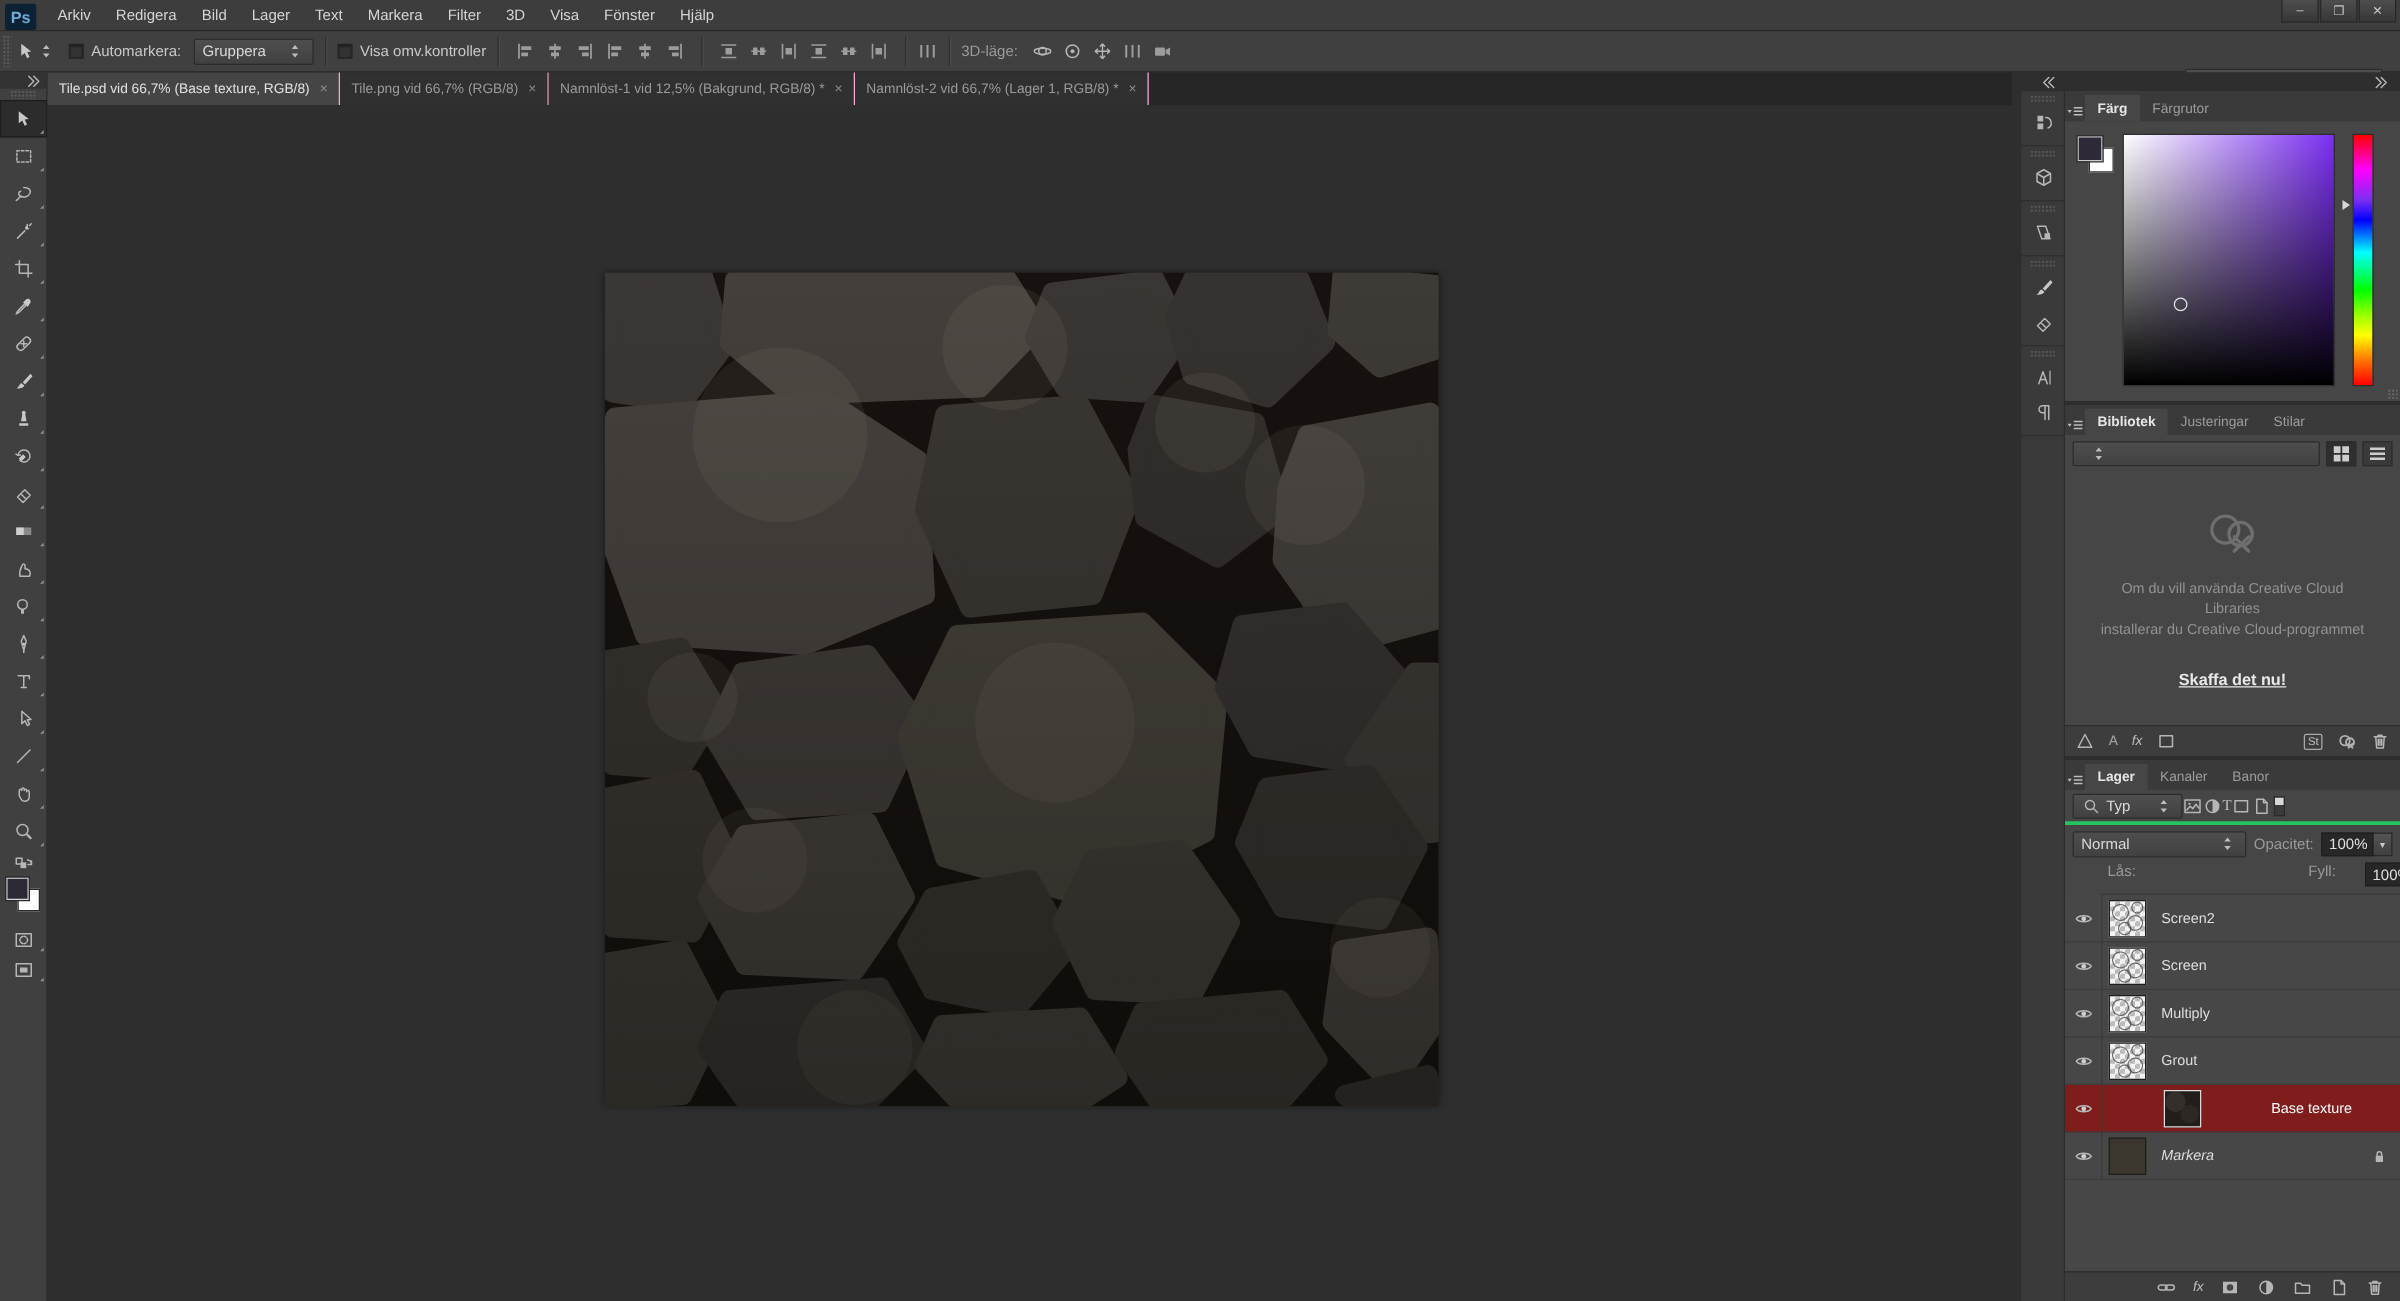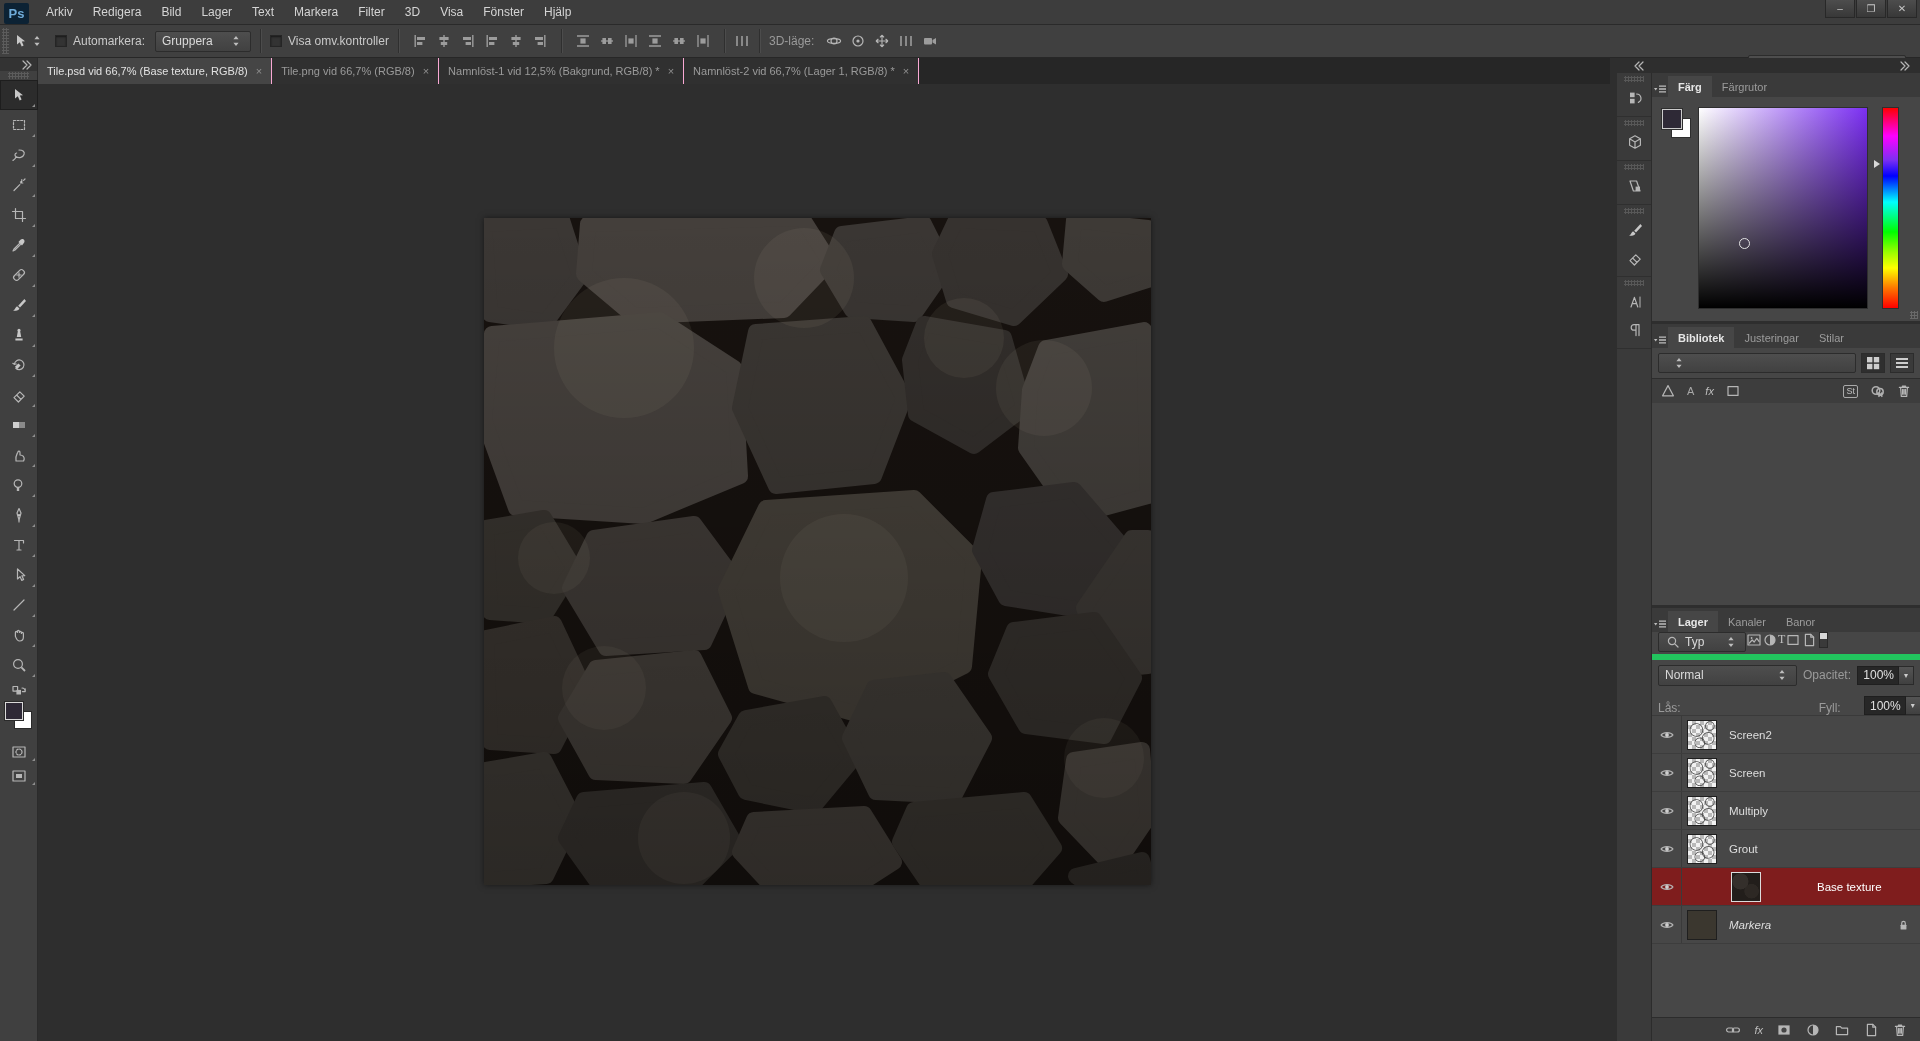--- a/index.html
+++ b/index.html
@@ -71,29 +71,29 @@
 .libbar{height:30px;display:flex;align-items:center;padding:0 6px;gap:5px;flex:none;}
 .libsel{flex:1;height:20px;}
 .viewbtn{width:24px;height:20px;display:flex;align-items:center;justify-content:center;background:#3a3a3a;border:1px solid #2c2c2c;}
 .viewbtn.on{background:#2f2f2f;}
 .libbody{flex:1;display:flex;flex-direction:column;align-items:center;justify-content:center;text-align:center;color:#929292;font-size:11.5px;line-height:1.45;}
 .cta{margin-top:22px;font-weight:bold;font-size:13px;color:#e8e8e8;text-decoration:underline;}
 .libfoot{height:25px;background:#3d3d3d;border-top:1px solid #2d2d2d;display:flex;align-items:center;padding:0 8px;gap:11px;flex:none;}
 .libfoot .spacer{flex:1;}
 .stbadge{border:1px solid #aaa;color:#c0c0c0;font-size:9px;padding:0 2px;border-radius:2px;line-height:11px;}
 
-.lfilter{height:28px;display:flex;padding:0 6px;gap:0;flex:none;border-bottom:6px solid #22c55e;}
+.lfilter{height:28px;display:flex;align-items:center;padding:0 6px;gap:0;flex:none;border-bottom:3px solid #22c55e;}
 .typsel{width:88px;height:20px;justify-content:space-between;}
 .ftoggle{width:9px;height:16px;background:linear-gradient(#d8d8d8 45%,#3a3a3a 45%);border:1px solid #2a2a2a;margin-left:2px;}
 .lblend{height:30px;display:flex;align-items:center;padding:0 6px;gap:6px;flex:none;text-align:center;}
 .blendsel{width:168px;height:21px;justify-content:space-between;}
 .valbox{display:flex;align-items:center;height:19px;}
 .valbox .v{background:#272727;border:1px solid #1f1f1f;height:19px;display:flex;align-items:center;justify-content:flex-end;padding:0 4px;width:42px;color:#e0e0e0;}
 .valbox .a{width:15px;height:19px;background:linear-gradient(#545454,#404040);border:1px solid #2a2a2a;border-left:none;display:flex;align-items:center;justify-content:center;font-size:8px;color:#ccc;}
-.llock{height:26px;display:flex;align-items:flex-end;padding:0 6px;gap:23px;flex:none;border-bottom:1px solid #3a3a3a;}
+.llock{height:26px;display:flex;align-items:flex-start;padding:0 6px;gap:23px;flex:none;border-bottom:1px solid #3a3a3a;margin-left:28px;}
 .llist{flex:1;overflow:hidden;background:#474747;}
 .lrow{height:38px;display:flex;align-items:center;border-bottom:1px solid #3d3d3d;position:relative;}
 .lrow.sel{background:#7f1d1d;gap:44px;}
 .lrow.sel .lname{color:#fff;}
 .eyecol{width:30px;height:100%;display:flex;align-items:center;justify-content:center;border-right:1px solid #3a3a3a;flex:none;}
 .thumb{width:30px;height:30px;border:1px solid #1f1f1f;margin-left:5px;flex:none;background:#fff;}
 .thumb.checker{background-color:#f2f2f2;background-image:linear-gradient(45deg,#b9b9b9 25%,transparent 25%,transparent 75%,#b9b9b9 75%),linear-gradient(45deg,#b9b9b9 25%,transparent 25%,transparent 75%,#b9b9b9 75%);background-size:8px 8px;background-position:0 0,4px 4px;position:relative;}
 .thumb.checker::after{content:"";position:absolute;inset:0;background:
  radial-gradient(circle at 30% 32%,transparent 5.5px,rgba(70,70,70,.85) 6.3px,transparent 7.2px),
  radial-gradient(circle at 72% 62%,transparent 5px,rgba(70,70,70,.85) 5.8px,transparent 6.7px),
@@ -562,20 +562,31 @@
                 <rect x="2" y="8.8" width="5.4" height="5.4" fill="#cdcdcd"></rect>
                 <rect x="8.8" y="8.8" width="5.4" height="5.4" fill="#cdcdcd"></rect>
               </svg>
             </div>
           <div class="viewbtn">
               <svg class="ic" viewBox="0 0 16 16" width="16" height="16">
                 <path d="M2 4 h12 M2 8 h12 M2 12 h12" stroke="#cdcdcd" stroke-width="2"></path>
               </svg>
             </div>
         </div>
+        <div class="libbody">
+          <svg class="ic" viewBox="0 0 32 32" width="46" height="46" style="margin-bottom: 12px;">
+              <circle cx="12" cy="13" r="7.5" fill="none" stroke="#6f6f6f" stroke-width="2.6"></circle>
+              <circle cx="20.5" cy="15.5" r="6.5" fill="none" stroke="#6f6f6f" stroke-width="2.6"></circle>
+              <path d="M17 17 l8 8 M25 17 l-8 8" stroke="#6f6f6f" stroke-width="2.6" stroke-linecap="round"></path>
+            </svg>
+          <div>Om du vill använda Creative Cloud</div>
+          <div>Libraries</div>
+          <div>installerar du Creative Cloud-programmet</div>
+          <div class="cta">Skaffa det nu!</div>
+        </div>
         <div class="libfoot">
           <svg class="ic" viewBox="0 0 16 16" width="16" height="16">
               <path d="M8 2.6 L13.4 12.8 H2.6 Z" stroke="#b6b6b6" fill="none" stroke-width="1.2" stroke-linecap="round" stroke-linejoin="round"></path>
             </svg>
           <span style="color:#a8a8a8;font-size:11px">A</span>
           <span class="fx-t">fx</span>
           <svg class="ic" viewBox="0 0 16 16" width="16" height="16">
               <rect x="3" y="3.6" width="10" height="8.8" stroke="#b6b6b6" fill="none" stroke-width="1.2" stroke-linecap="round" stroke-linejoin="round"></rect>
             </svg>
           <span class="spacer"></span>

